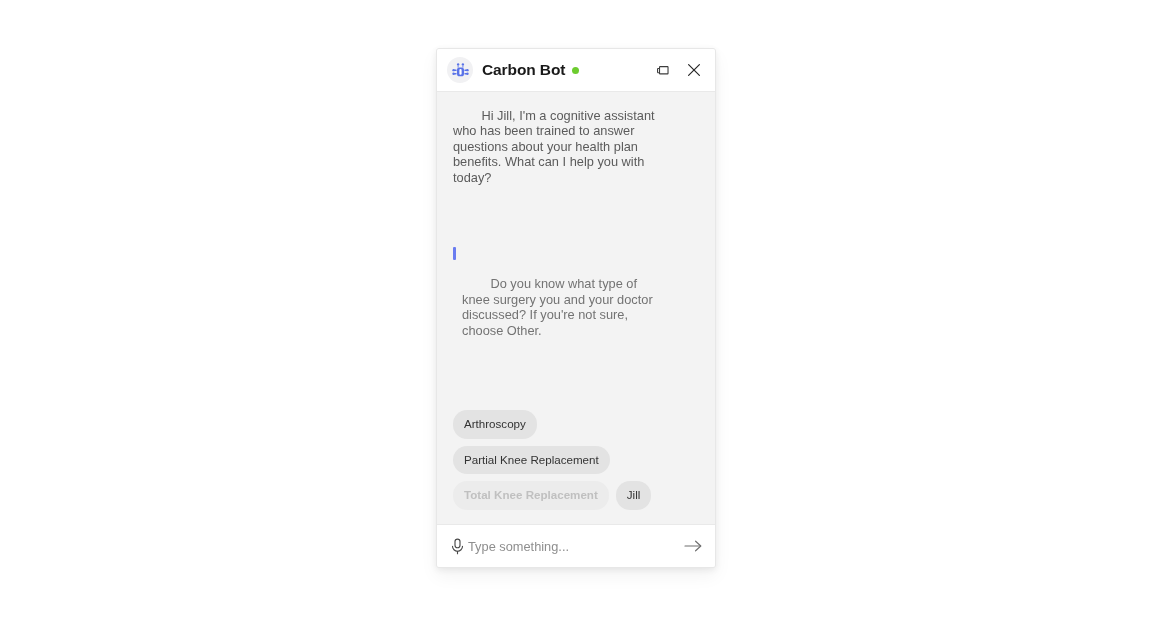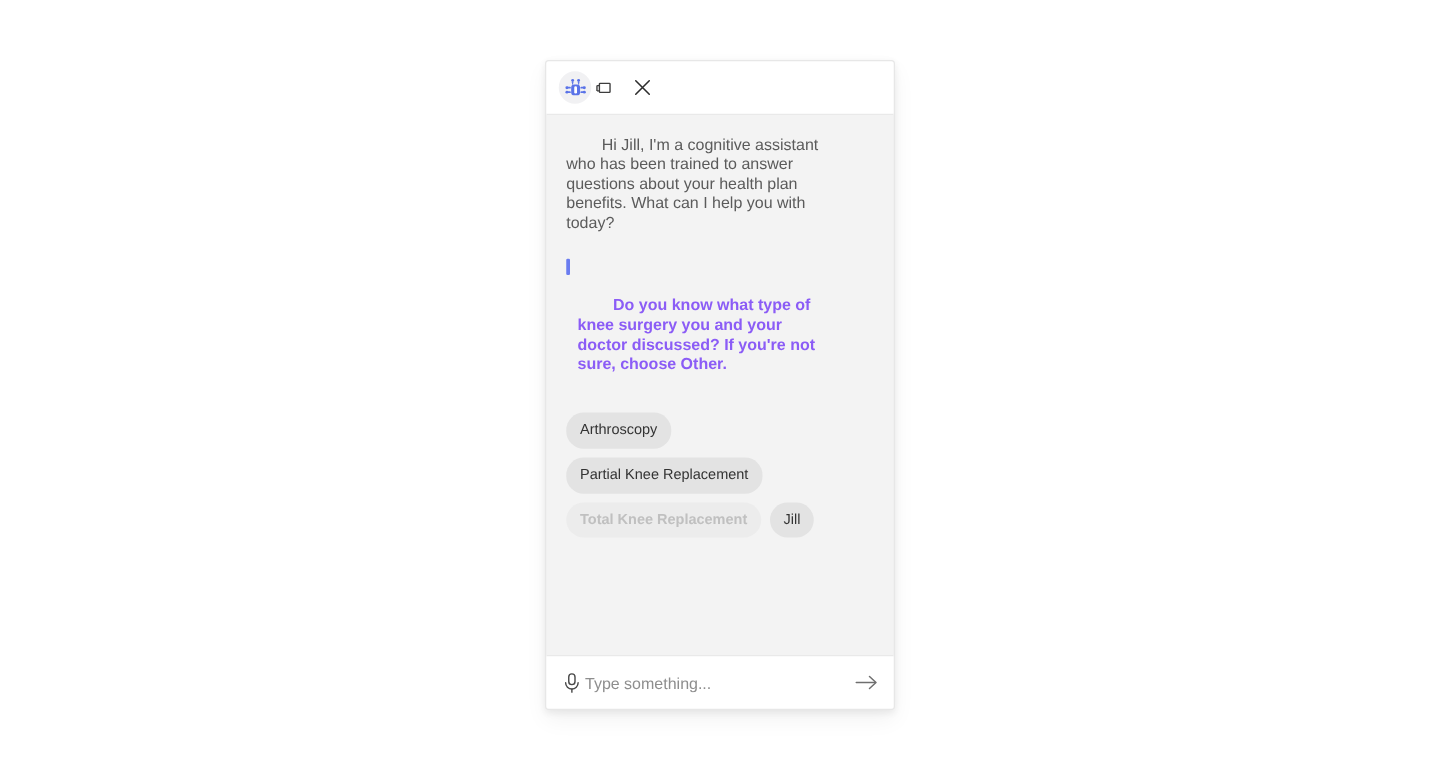--- a/index.html
+++ b/index.html
@@ -103,36 +103,35 @@
   .hdr-btn svg { display: block; }
 
   
   .messages {
     flex: 1 1 auto;
     padding: 0 16px;
     overflow: hidden;
     position: relative;
     display: flex;
     flex-direction: column;
-    justify-content: flex-start;
+    justify-content: space-between;
   }
 
   .bot-msg {
     position: relative;
     font-size: 12.8px;
     line-height: 15.6px;
     color: #5b5b5b;
     max-width: 206px;
     margin-bottom: 4px;
     white-space: pre-wrap;
   }
   .bot-msg.with-bar {
     padding-left: 9px;
-    color: #8b5cf6;
-    font-weight: bold;
+    color: #737373;
   }
   .bot-msg .accent-bar {
     position: absolute;
     left: 0;
     top: 2px;
     width: 3px;
     height: 13px;
     background: #6a7cf0;
     border-radius: 1px;
   }
@@ -262,20 +261,24 @@
             <rect x="16.8" y="15.1" width="4.6" height="1.9" rx="0.95"></rect>
             <circle cx="3.2" cy="11.55" r="1.5"></circle>
             <circle cx="20.8" cy="11.55" r="1.5"></circle>
             <circle cx="3.2" cy="16.05" r="1.5"></circle>
             <circle cx="20.8" cy="16.05" r="1.5"></circle>
           </g>
           <rect x="10.6" y="10.1" width="2.8" height="7.4" rx="1.4" fill="#ffffff"></rect>
         </svg>
       </div>
 
+      <div class="header-title-wrap">
+        <span class="bot-title">Carbon Bot</span>
+        <span class="status-dot"></span>
+      </div>
 
       <div class="header-actions">
         <button class="hdr-btn">
           <svg width="17" height="17" viewBox="0 0 20 20" aria-hidden="true">
             <rect x="6.5" y="5.5" width="10" height="8.5" rx="0.6" fill="#ffffff" stroke="#3d3d3d" stroke-width="1.3"></rect>
             <path d="M4.2 12.6V8.2a0.6 0.6 0 0 1 0.6-0.6h1.4" fill="none" stroke="#3d3d3d" stroke-width="1.3"></path>
             <path d="M4.2 12.6h2.3" fill="none" stroke="#3d3d3d" stroke-width="1.3"></path>
           </svg>
         </button>
         <button class="hdr-btn">

